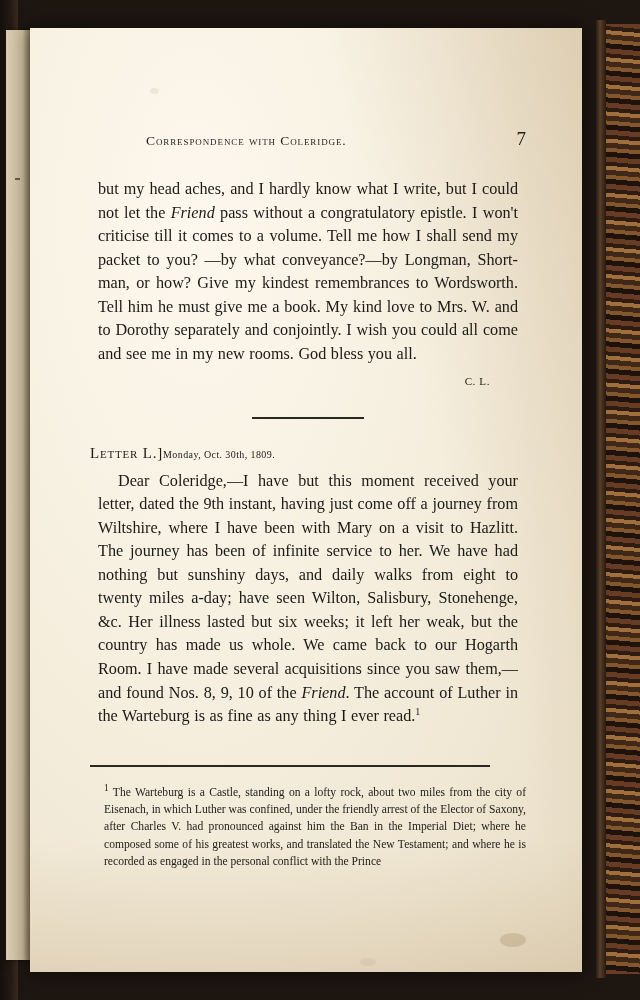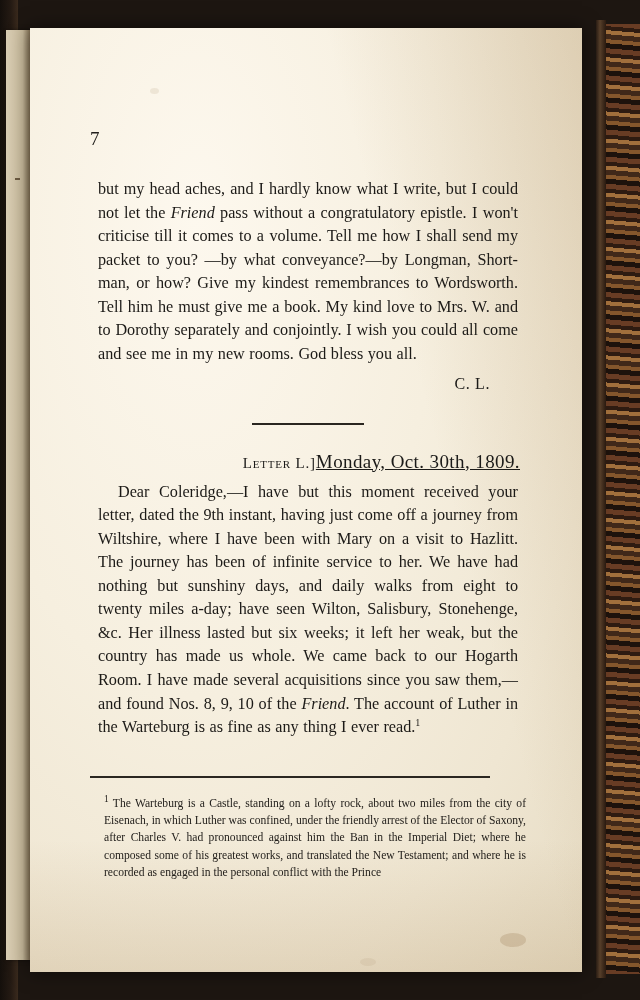--- a/index.html
+++ b/index.html
@@ -129,47 +129,46 @@
     text-align-last: left;
     color: #1c1a17;
     word-spacing: .5px;
   }
   p.body.indent { text-indent: 20px; }
 
   .signature {
     margin-top: 6px;
     text-align: right;
     padding-right: 36px;
-    font-size: 16px;
+    font-size: 11px;
     letter-spacing: .6px;
   }
 
   .rule {
     width: 112px;
     height: 2px;
     background: #2a2620;
     margin: 30px auto 26px auto;
   }
 
   .letter-head {
     display: flex;
     align-items: baseline;
-    justify-content: flex-end;
+    justify-content: flex-start;
     font-size: 14px;
   }
   .letter-label {
     font-variant: small-caps;
     letter-spacing: .8px;
     font-size: 15px;
   }
   .letter-date {
-    font-size: 19px;
+    font-size: 10px;
     letter-spacing: .4px;
     padding-right: 6px;
-    text-decoration: underline;
   }
 
   .footnote-rule {
     width: 400px;
     height: 1.5px;
     background: #2b2721;
     margin: 36px 0 14px 0;
   }
   .footnote {
     margin: 0;
@@ -205,20 +204,21 @@
   <div class="marbled"></div>
 
   <div class="leaf">
     <div class="leaf-speck-1"></div>
     <div class="leaf-speck-2"></div>
     <div class="leaf-speck-3"></div>
 
     <div class="text-block">
 
       <div class="running-head">
+        <span class="running-title">Correspondence with Coleridge.</span>
         <span class="folio">7</span>
       </div>
 
       <p class="body">but my head aches, and I hardly know what I write, but I could not let the <em>Friend</em> pass without a congratulatory epistle. I won't criticise till it comes to a volume. Tell me how I shall send my packet to you? —by what conveyance?—by Longman, Short-man, or how? Give my kindest remembrances to Wordsworth. Tell him he must give me a book. My kind love to Mrs. W. and to Dorothy separately and conjointly. I wish you could all come and see me in my new rooms. God bless you all.</p>
 
       <div class="signature">C. L.</div>
 
       <div class="rule"></div>
 
       <div class="letter-head">

